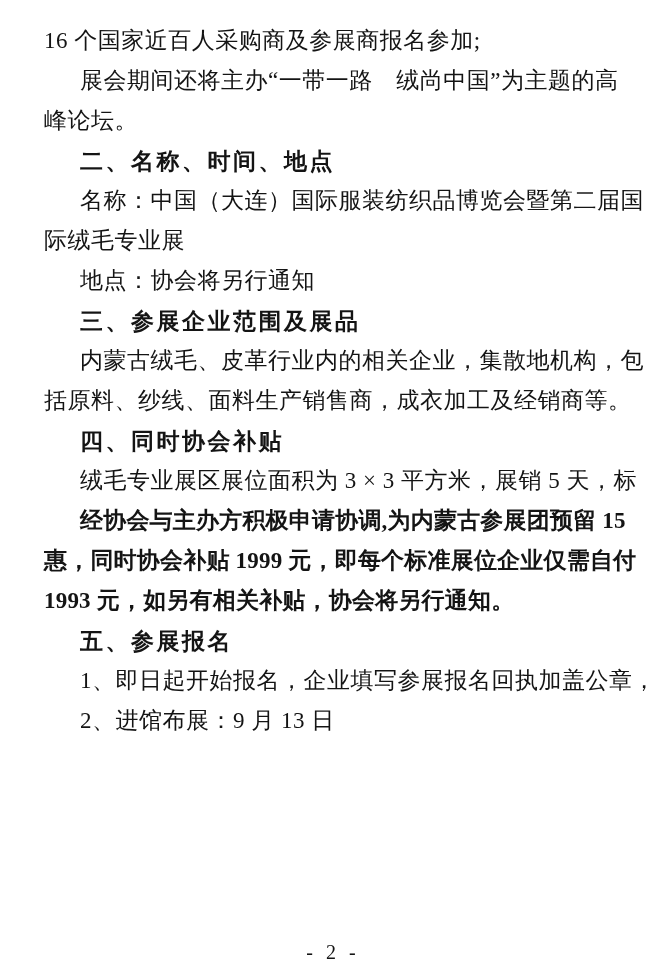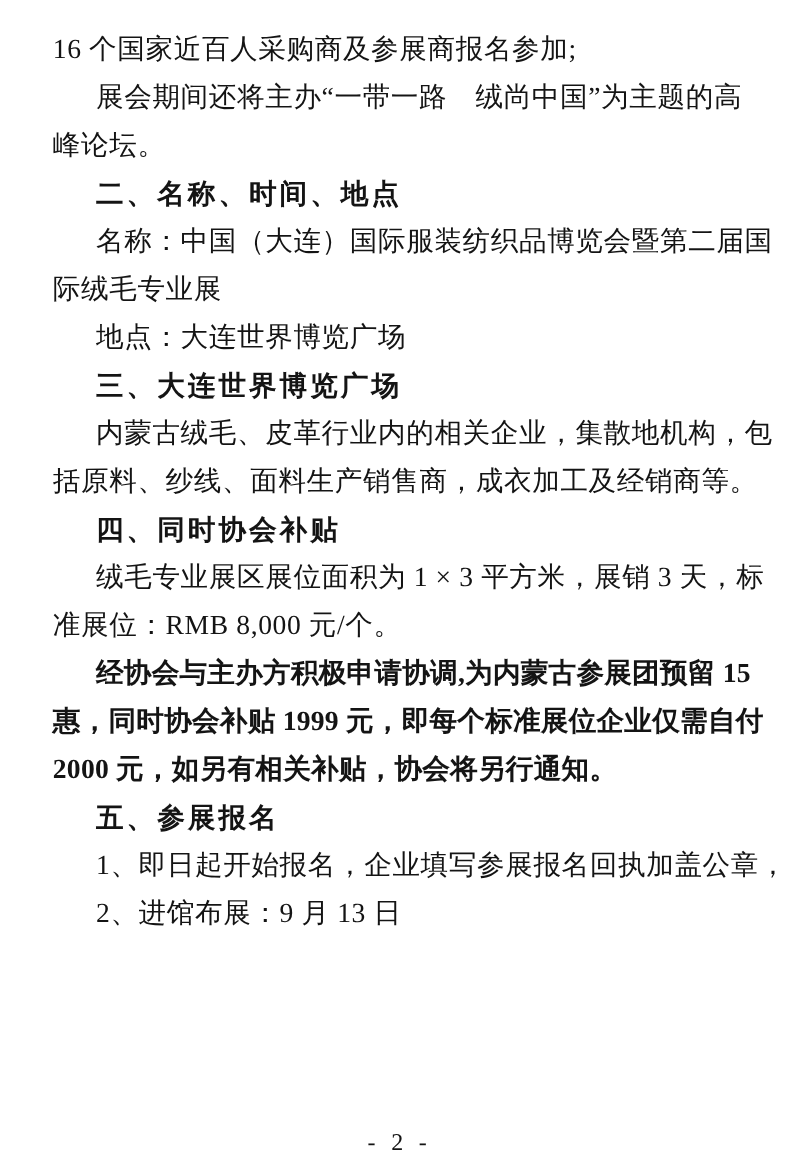--- a/index.html
+++ b/index.html
@@ -57,35 +57,34 @@
   <div class="doc-body">
 
     <div class="line">16 个国家近百人采购商及参展商报名参加;</div>
     <div class="line indent">展会期间还将主办“一带一路　绒尚中国”为主题的高</div>
     <div class="line">峰论坛。</div>
 
     <div class="line indent heading">二、名称、时间、地点</div>
 
     <div class="line indent">名称：中国（大连）国际服装纺织品博览会暨第二届国</div>
     <div class="line">际绒毛专业展</div>
-    <div class="line indent">地点：大连世界博览广场</div>
+    <div class="line indent">地点：协会将另行通知</div>
 
-    <div class="line indent heading">三、大连世界博览广场</div>
+    <div class="line indent heading">三、参展企业范围及展品</div>
 
     <div class="line indent">内蒙古绒毛、皮革行业内的相关企业，集散地机构，包</div>
     <div class="line">括原料、纱线、面料生产销售商，成衣加工及经销商等。</div>
 
     <div class="line indent heading">四、同时协会补贴</div>
 
-    <div class="line indent">绒毛专业展区展位面积为 1 × 3 平方米，展销 3 天，标</div>
-    <div class="line">准展位：RMB 8,000 元/个。</div>
+    <div class="line indent">绒毛专业展区展位面积为 3 × 3 平方米，展销 5 天，标</div>
 
     <div class="line indent bold">经协会与主办方积极申请协调,为内蒙古参展团预留 15</div>
     <div class="line bold">惠，同时协会补贴 1999 元，即每个标准展位企业仅需自付</div>
-    <div class="line bold">2000 元，如另有相关补贴，协会将另行通知。</div>
+    <div class="line bold">1993 元，如另有相关补贴，协会将另行通知。</div>
 
     <div class="line indent heading">五、参展报名</div>
 
     <div class="line indent">1、即日起开始报名，企业填写参展报名回执加盖公章，</div>
     <div class="line indent">2、进馆布展：9 月 13 日</div>
 
   </div>
 
   <div class="footer">- 2 -</div>
 </div>

